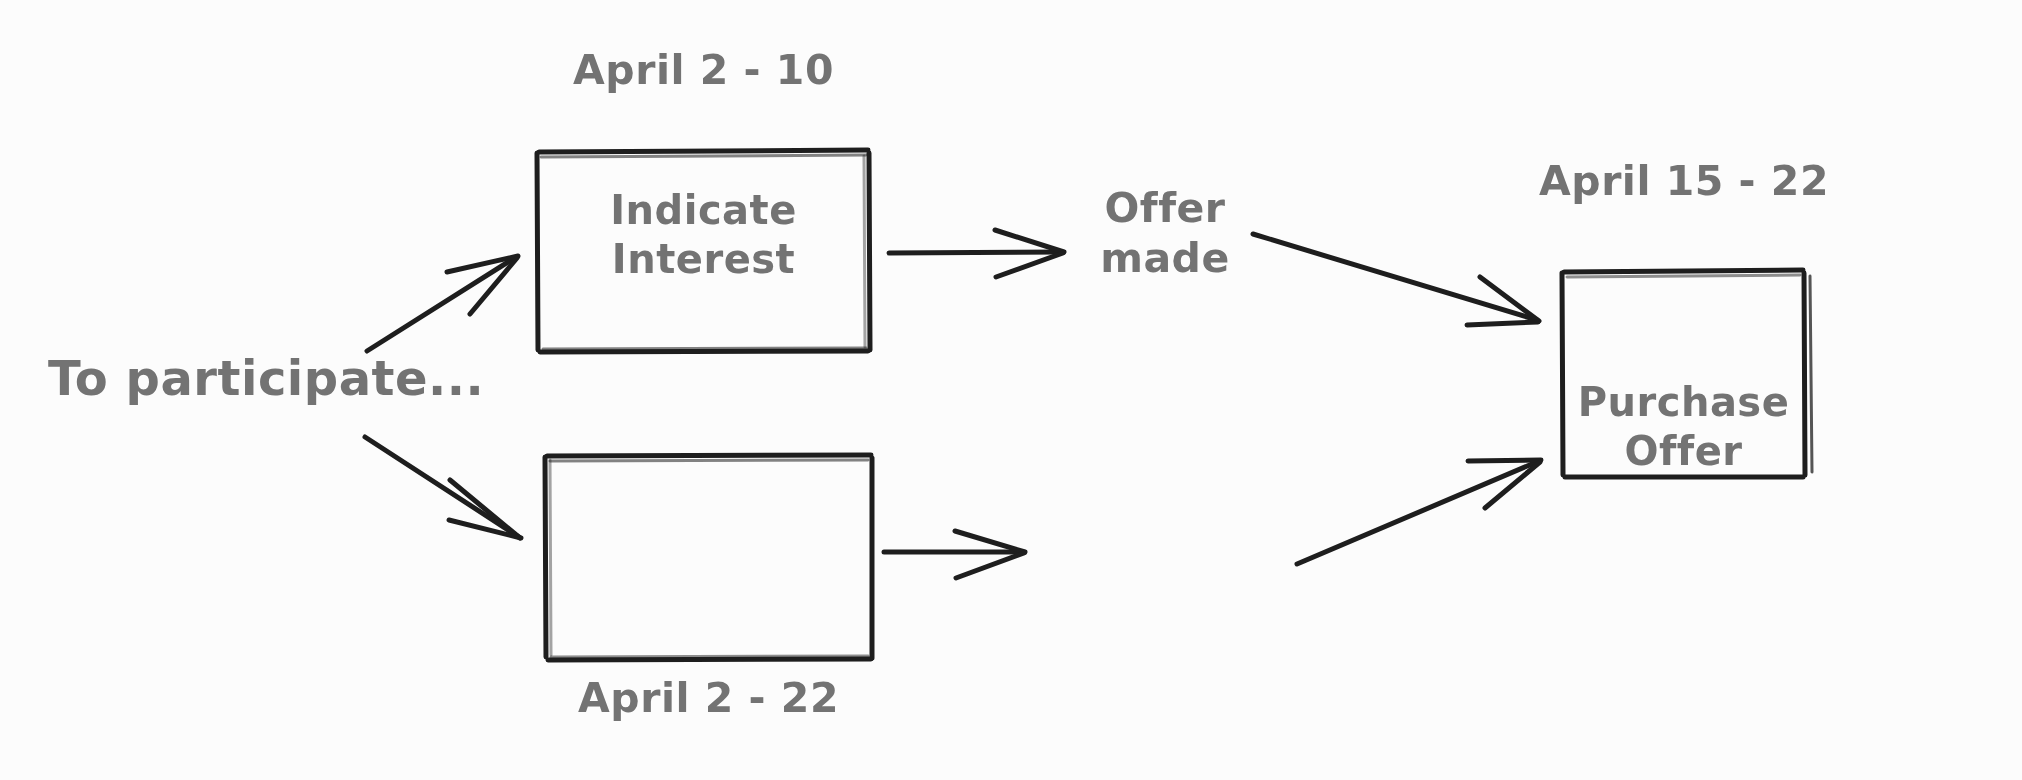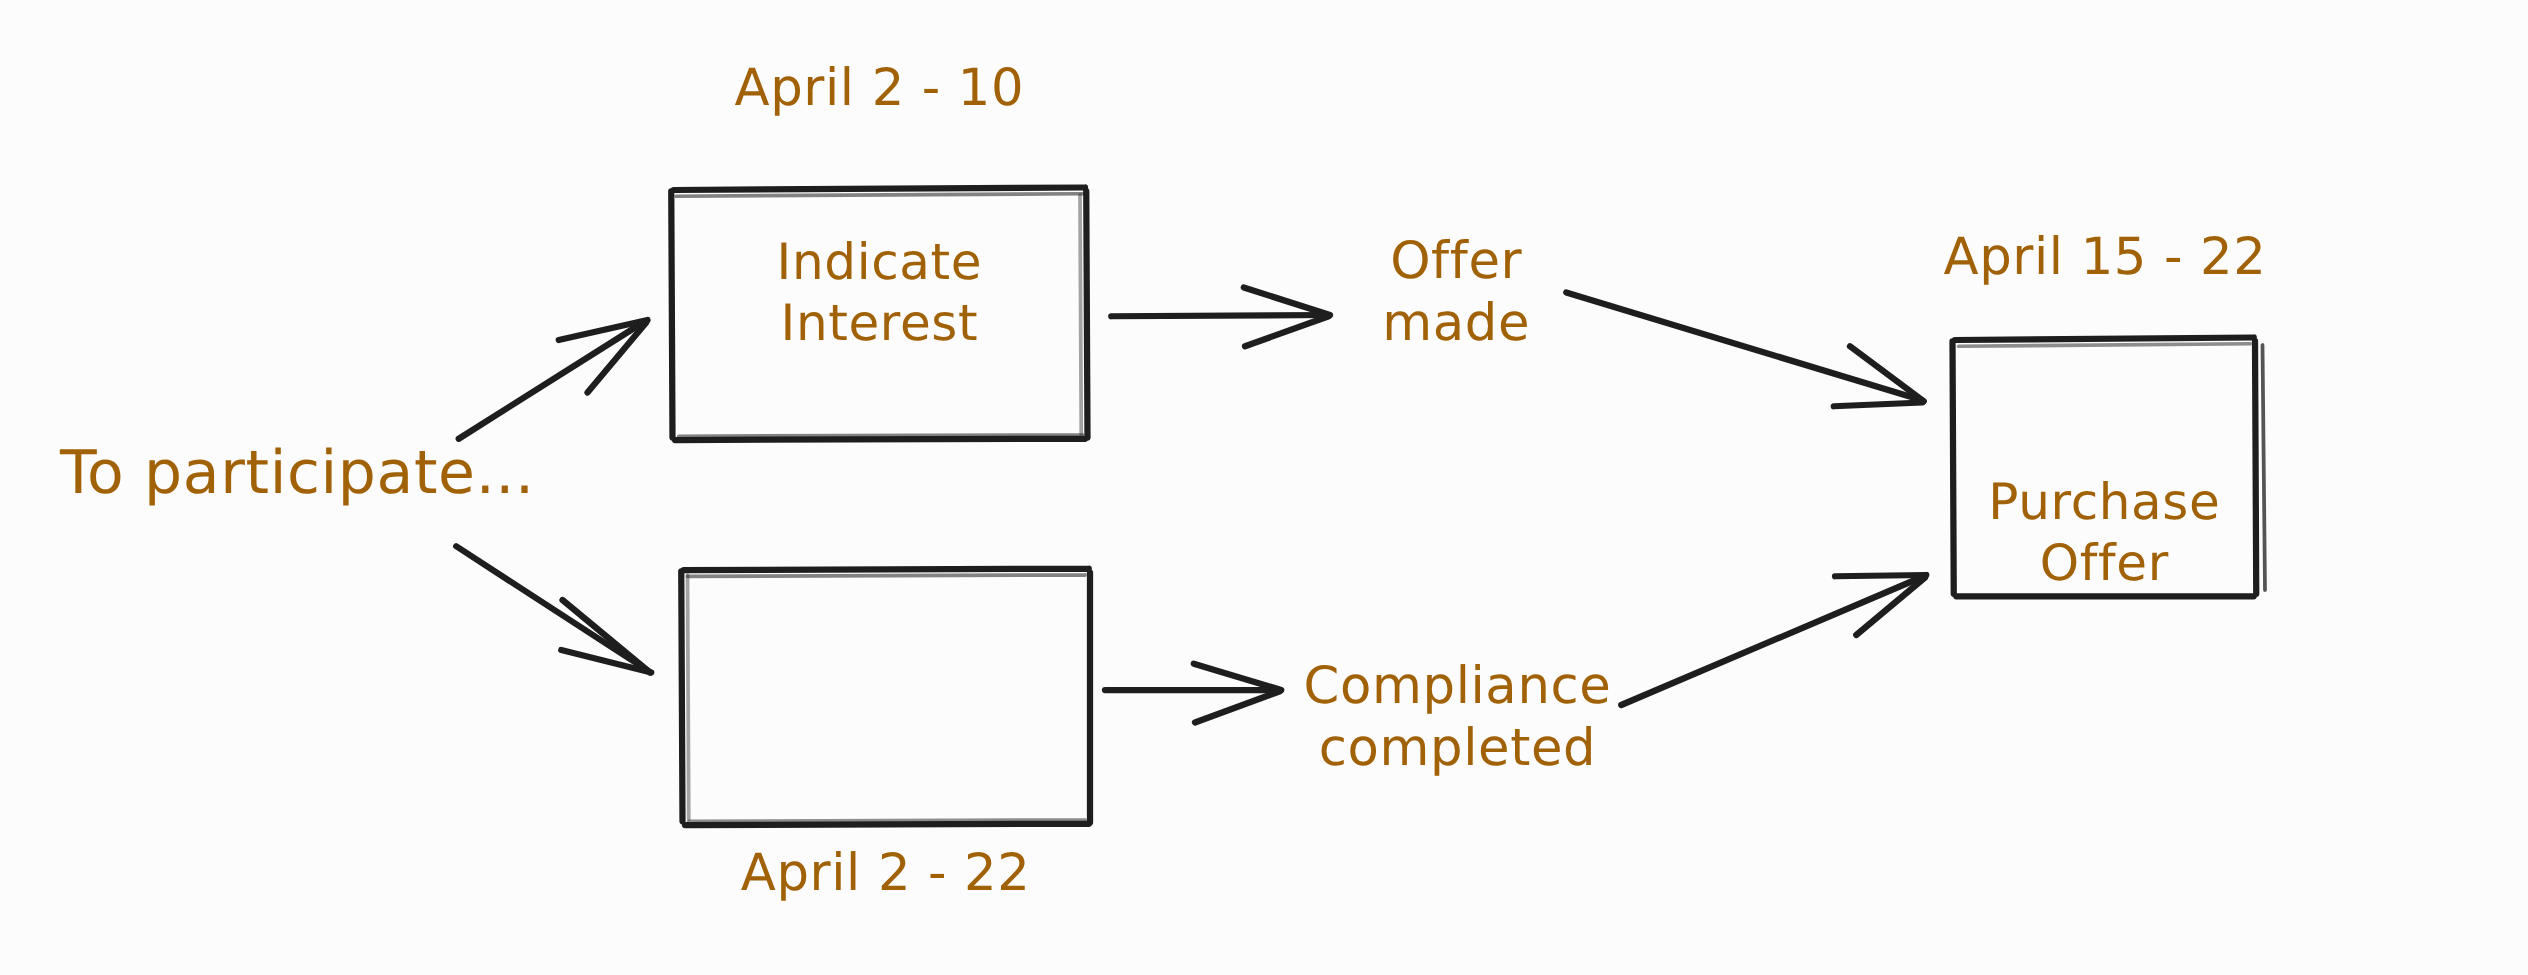--- a/index.html
+++ b/index.html
@@ -18,23 +18,23 @@
   }
   #sketch {
     position: absolute;
     left: 0;
     top: 0;
     width: 2022px;
     height: 780px;
   }
   .label {
     position: absolute;
-    color: #a16207;
+    color: #737373;
     font-family: "DejaVu Sans", sans-serif;
-    font-weight: 400;
+    font-weight: 700;
     letter-spacing: 0.5px;
     white-space: pre;
     text-align: center;
     line-height: 1.22;
     user-select: none;
   }
   .node-text {
     font-size: 40px;
   }
   .date-text {
@@ -44,21 +44,21 @@
     font-size: 41px;
   }
   .start-text {
     font-size: 48px;
   }
   
   #date-indicate-interest { left: 537px; top: 45px;  width: 333px; }
   #node-indicate-interest { left: 537px; top: 186px; width: 333px; }
   #date-kyc              { left: 545px; top: 673px; width: 327px; }
   #node-kyc              { left: 533px; top: 492px; width: 351px; }
-  #date-purchase-offer   { left: 1534px; top: 180px; width: 300px; }
+  #date-purchase-offer   { left: 1534px; top: 156px; width: 300px; }
   #node-purchase-offer   { left: 1562px; top: 330px; width: 243px; margin-top: 48px; }
   #start-participate     { left: 48px;  top: 349px; width: 340px; text-align: left; }
   #edge-offer-made       { left: 1072px; top: 183px; width: 186px; }
   #edge-compliance       { left: 1038px; top: 523px; width: 256px; }
 </style>
 </head>
 <body>
 
 <div id="canvas">
 
@@ -144,16 +144,14 @@
 made</div>
 
   <div class="label date-text" id="date-purchase-offer">April 15 - 22</div>
 
   <div class="label node-text" id="node-purchase-offer">Purchase
 Offer</div>
 
 
   <div class="label date-text" id="date-kyc">April 2 - 22</div>
 
-  <div class="label edge-text" id="edge-compliance">Compliance
-completed</div>
 
 </div>
 
 </body></html>

